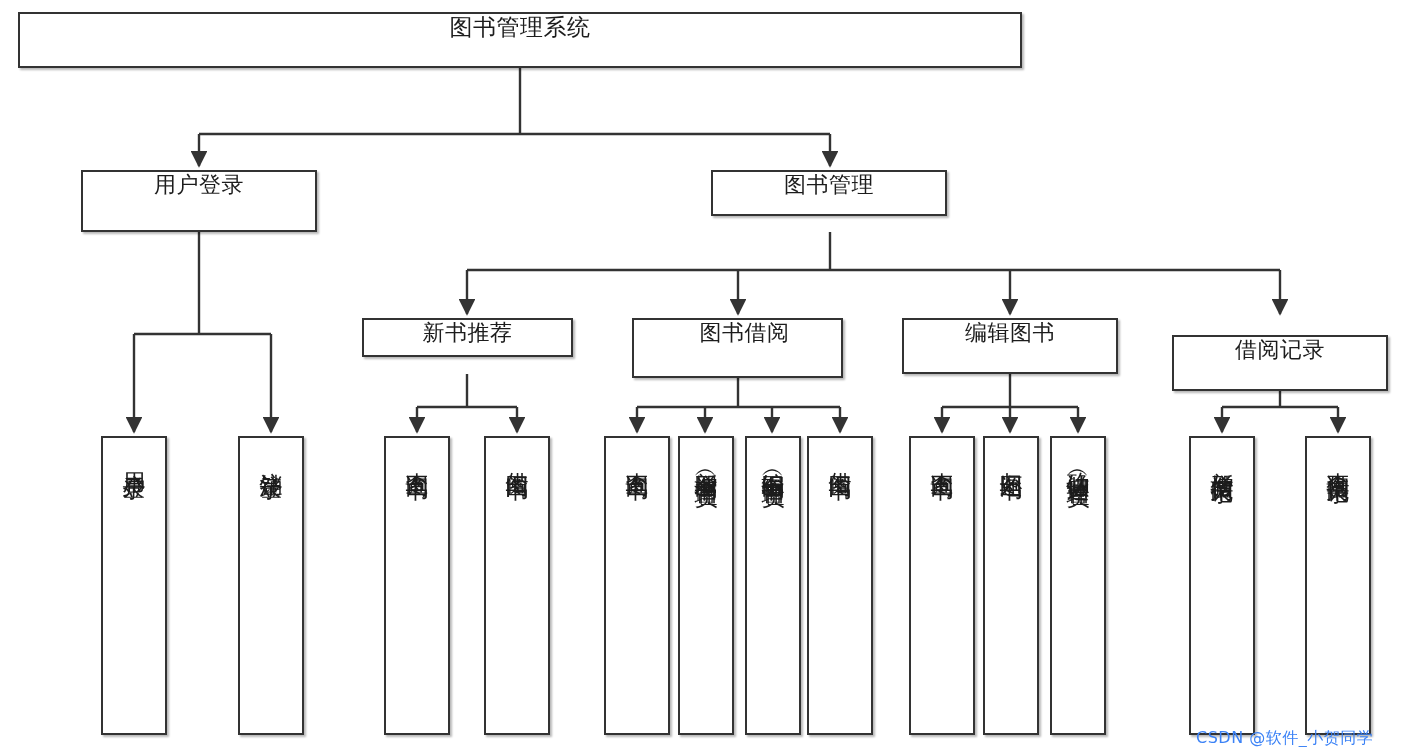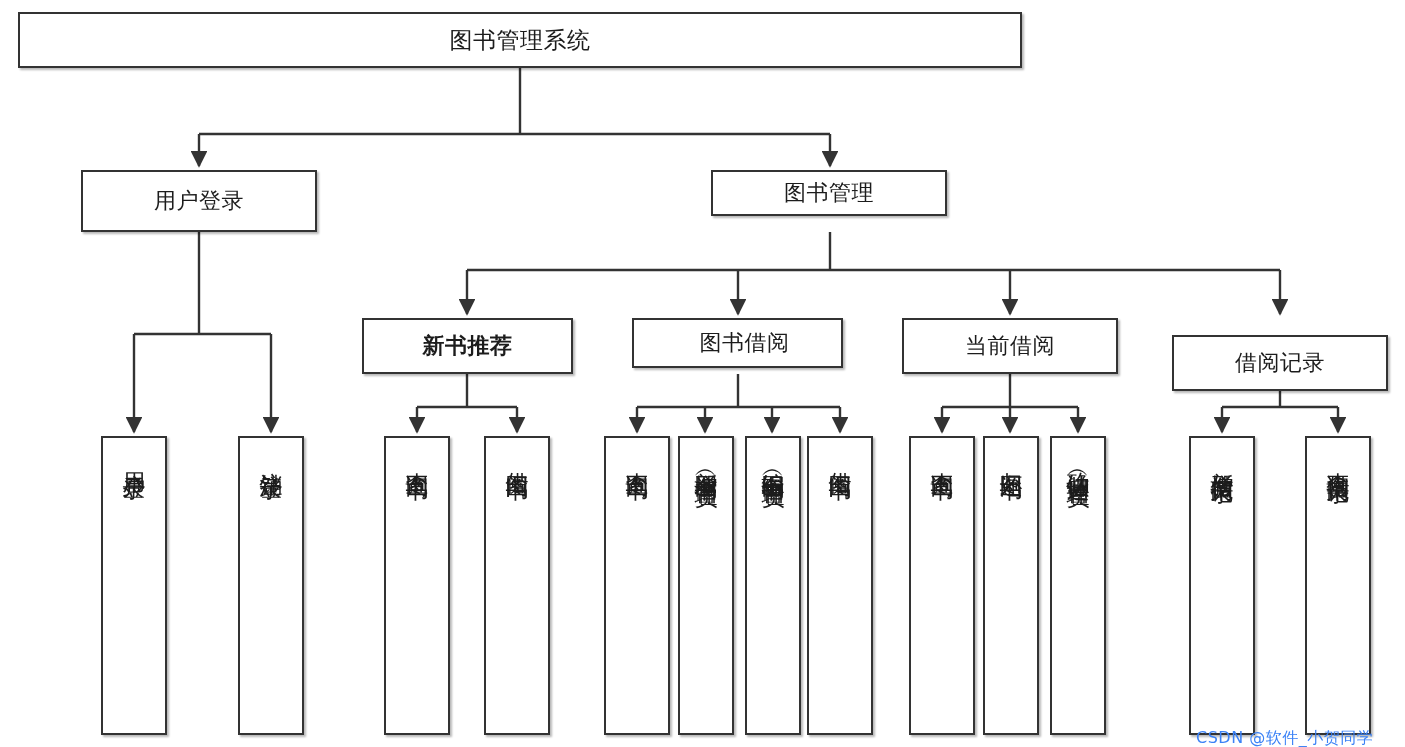--- a/index.html
+++ b/index.html
@@ -25,21 +25,20 @@
     height: 747px;
     pointer-events: none;
   }
   .node {
     position: absolute;
     box-sizing: border-box;
     background: #ffffff;
     border: 2.2px solid #333333;
     box-shadow: 2px 2px 2px rgba(0,0,0,0.28);
     display: flex;
-    align-items: center;
     justify-content: center;
     color: #1c1c1c;
     z-index: 2;
   }
   .node .label {
     display: block;
     text-align: center;
     line-height: 1.15;
     white-space: nowrap;
     color: #1c1c1c;
@@ -135,28 +134,28 @@
     <span class="label">图书管理系统</span>
   </div>
 
   <div class="node horiz" style="left:81px; top:170px; width:236px; height:62px;">
     <span class="label">用户登录</span>
   </div>
   <div class="node horiz" style="left:711px; top:170px; width:236px; height:46px;">
     <span class="label">图书管理</span>
   </div>
 
-  <div class="node horiz" style="left:362px; top:318px; width:211px; height:56px;font-weight:bold;">
+  <div class="node horiz" style="left:362px; top:318px; width:211px; height:39px;">
     <span class="label">新书推荐</span>
   </div>
-  <div class="node horiz" style="left:632px; top:318px; width:211px; height:50px;padding-left:14px;">
+  <div class="node horiz" style="left:632px; top:318px; width:211px; height:60px;padding-left:14px;">
     <span class="label">图书借阅</span>
   </div>
   <div class="node horiz" style="left:902px; top:318px; width:216px; height:56px;">
-    <span class="label">当前借阅</span>
+    <span class="label">编辑图书</span>
   </div>
   <div class="node horiz" style="left:1172px; top:335px; width:216px; height:56px;">
     <span class="label">借阅记录</span>
   </div>
 
   <div class="node vert" style="left:101px; top:436px; width:66px; height:299px;">
     <span class="label">用户登录</span>
   </div>
   <div class="node vert" style="left:238px; top:436px; width:66px; height:299px;">
     <span class="label">注销登录</span>

